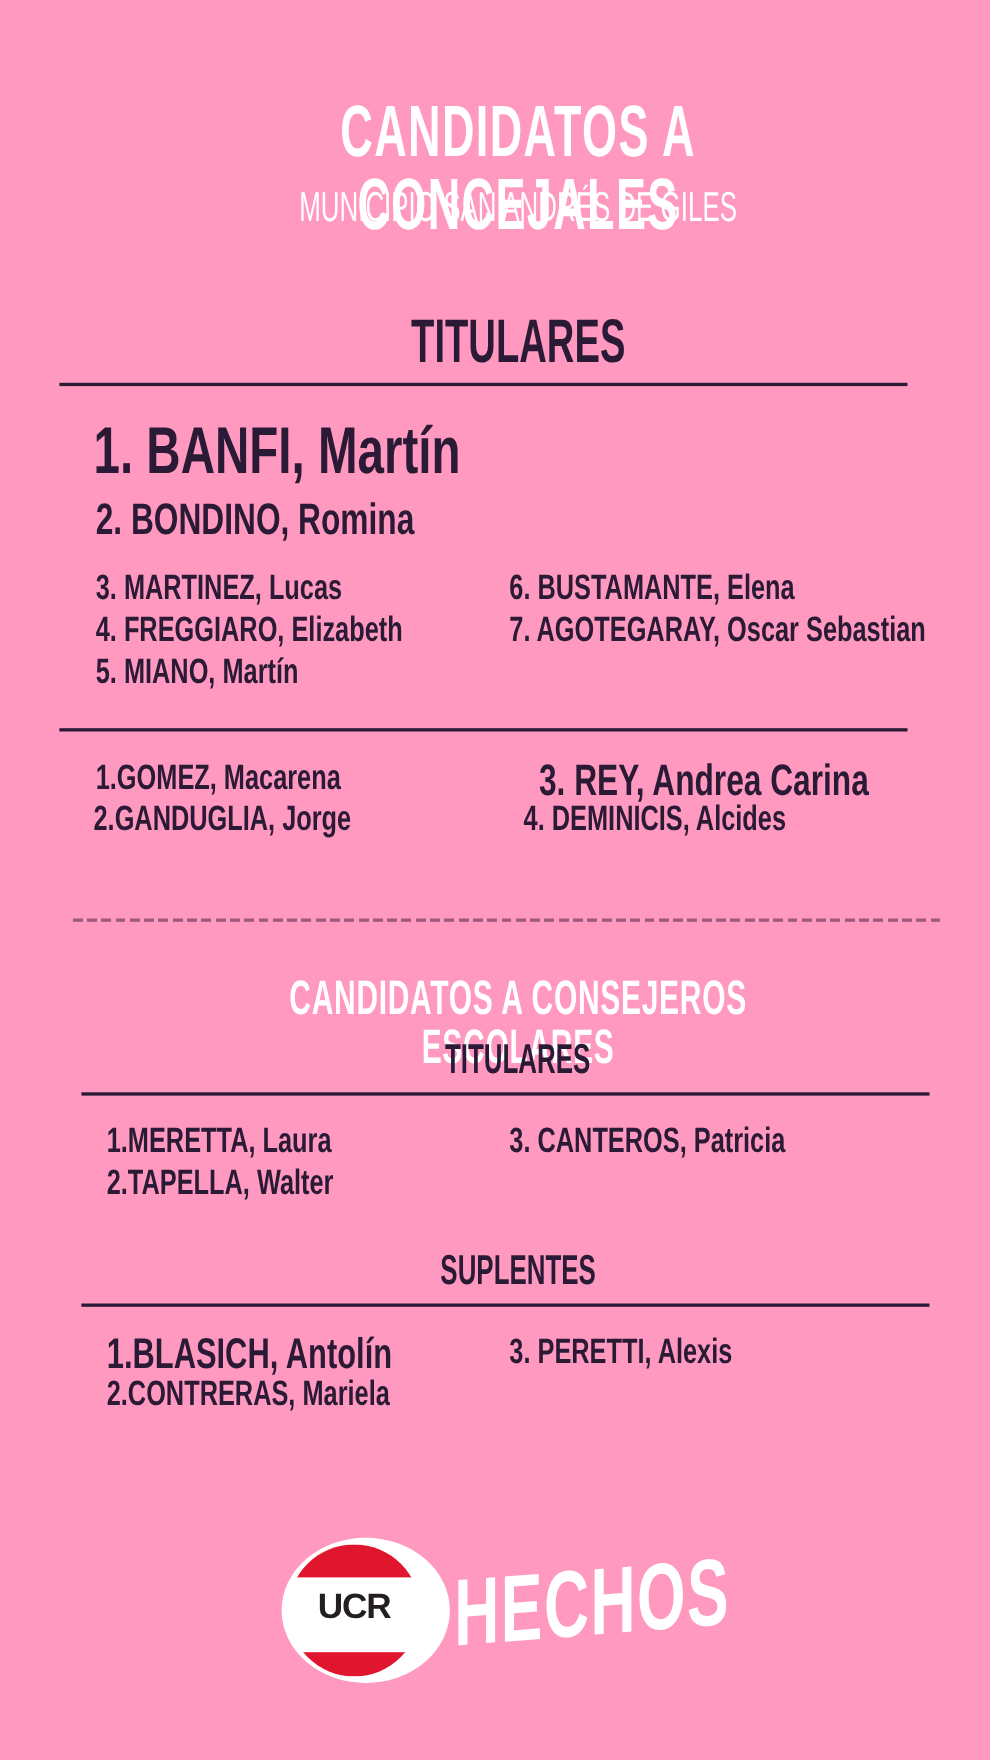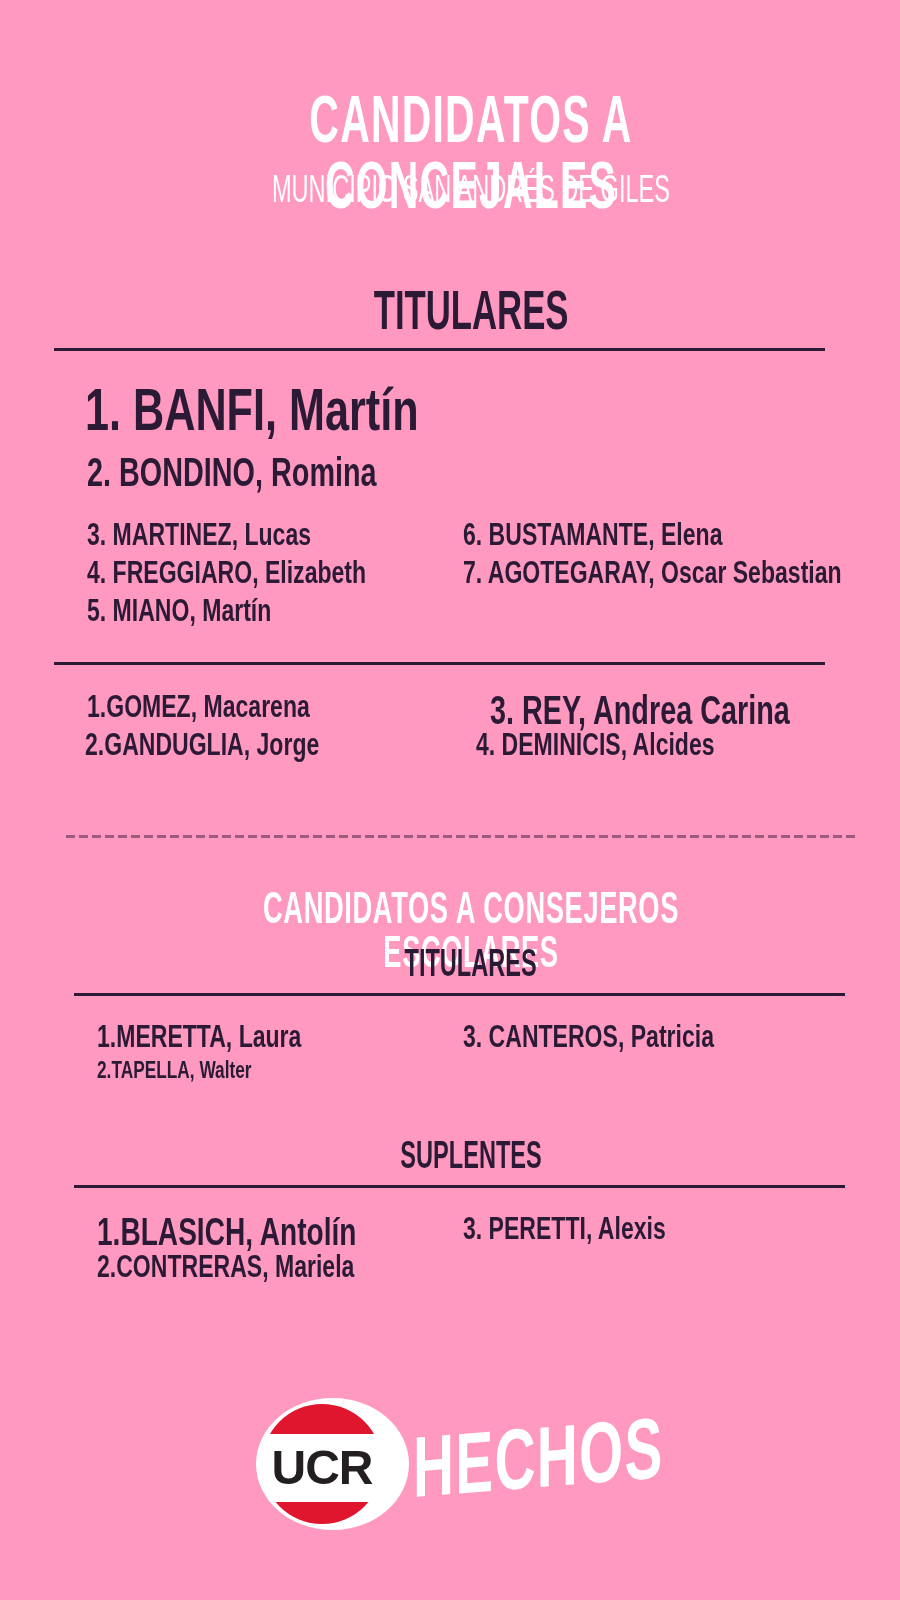--- a/index.html
+++ b/index.html
@@ -87,21 +87,21 @@
       position: absolute; left: 0; top: 0; width: 120px; height: 30px;
       background: #E0162E;
     }
     .stripe-bottom {
       position: absolute; left: 0; bottom: 0; width: 120px; height: 22px;
       background: #E0162E;
     }
     .ucr-text {
       position: absolute; left: 0; width: 120px; top: 40px;
       text-align: center;
-      font-size: 48px; font-weight: bold; line-height: 1;
+      font-size: 32px; font-weight: bold; line-height: 1;
       color: #231F20;
       letter-spacing: -1px;
     }
     .hechos {
       left: 392px; top: 1424px;
       color: #ffffff;
       font-size: 86px; font-weight: bold; line-height: 1;
       white-space: nowrap;
     }
     .hechos span {
@@ -136,21 +136,21 @@
 <div class="abs name" style="left:442px;top:728px;font-size:32px;margin-left:13px;"><span>4. DEMINICIS, Alcides</span></div>
 
 <div class="abs dash"></div>
 
 <div class="abs school-title"><span>CANDIDATOS A CONSEJEROS ESCOLARES</span></div>
 
 <div class="abs sec-head" style="top:944px;font-size:38px;"><span>TITULARES</span></div>
 <div class="abs rule" style="left:74px;width:750px;top:993px;"></div>
 
 <div class="abs name" style="left:76px;top:1020px;font-size:32px;"><span>1.MERETTA, Laura</span></div>
-<div class="abs name" style="left:76px;top:1058px;font-size:24px;"><span>2.TAPELLA, Walter</span></div>
+<div class="abs name" style="left:76px;top:1058px;font-size:32px;"><span>2.TAPELLA, Walter</span></div>
 <div class="abs name" style="left:442px;top:1020px;font-size:32px;"><span>3. CANTEROS, Patricia</span></div>
 
 <div class="abs sec-head" style="top:1136px;font-size:38px;"><span>SUPLENTES</span></div>
 <div class="abs rule" style="left:74px;width:750px;top:1185px;"></div>
 
 <div class="abs name" style="left:76px;top:1212px;font-size:39px;"><span>1.BLASICH, Antolín</span></div>
 <div class="abs name" style="left:76px;top:1250px;font-size:32px;"><span>2.CONTRERAS, Mariela</span></div>
 <div class="abs name" style="left:442px;top:1212px;font-size:32px;"><span>3. PERETTI, Alexis</span></div>
 
 <div class="abs logo-circle">

